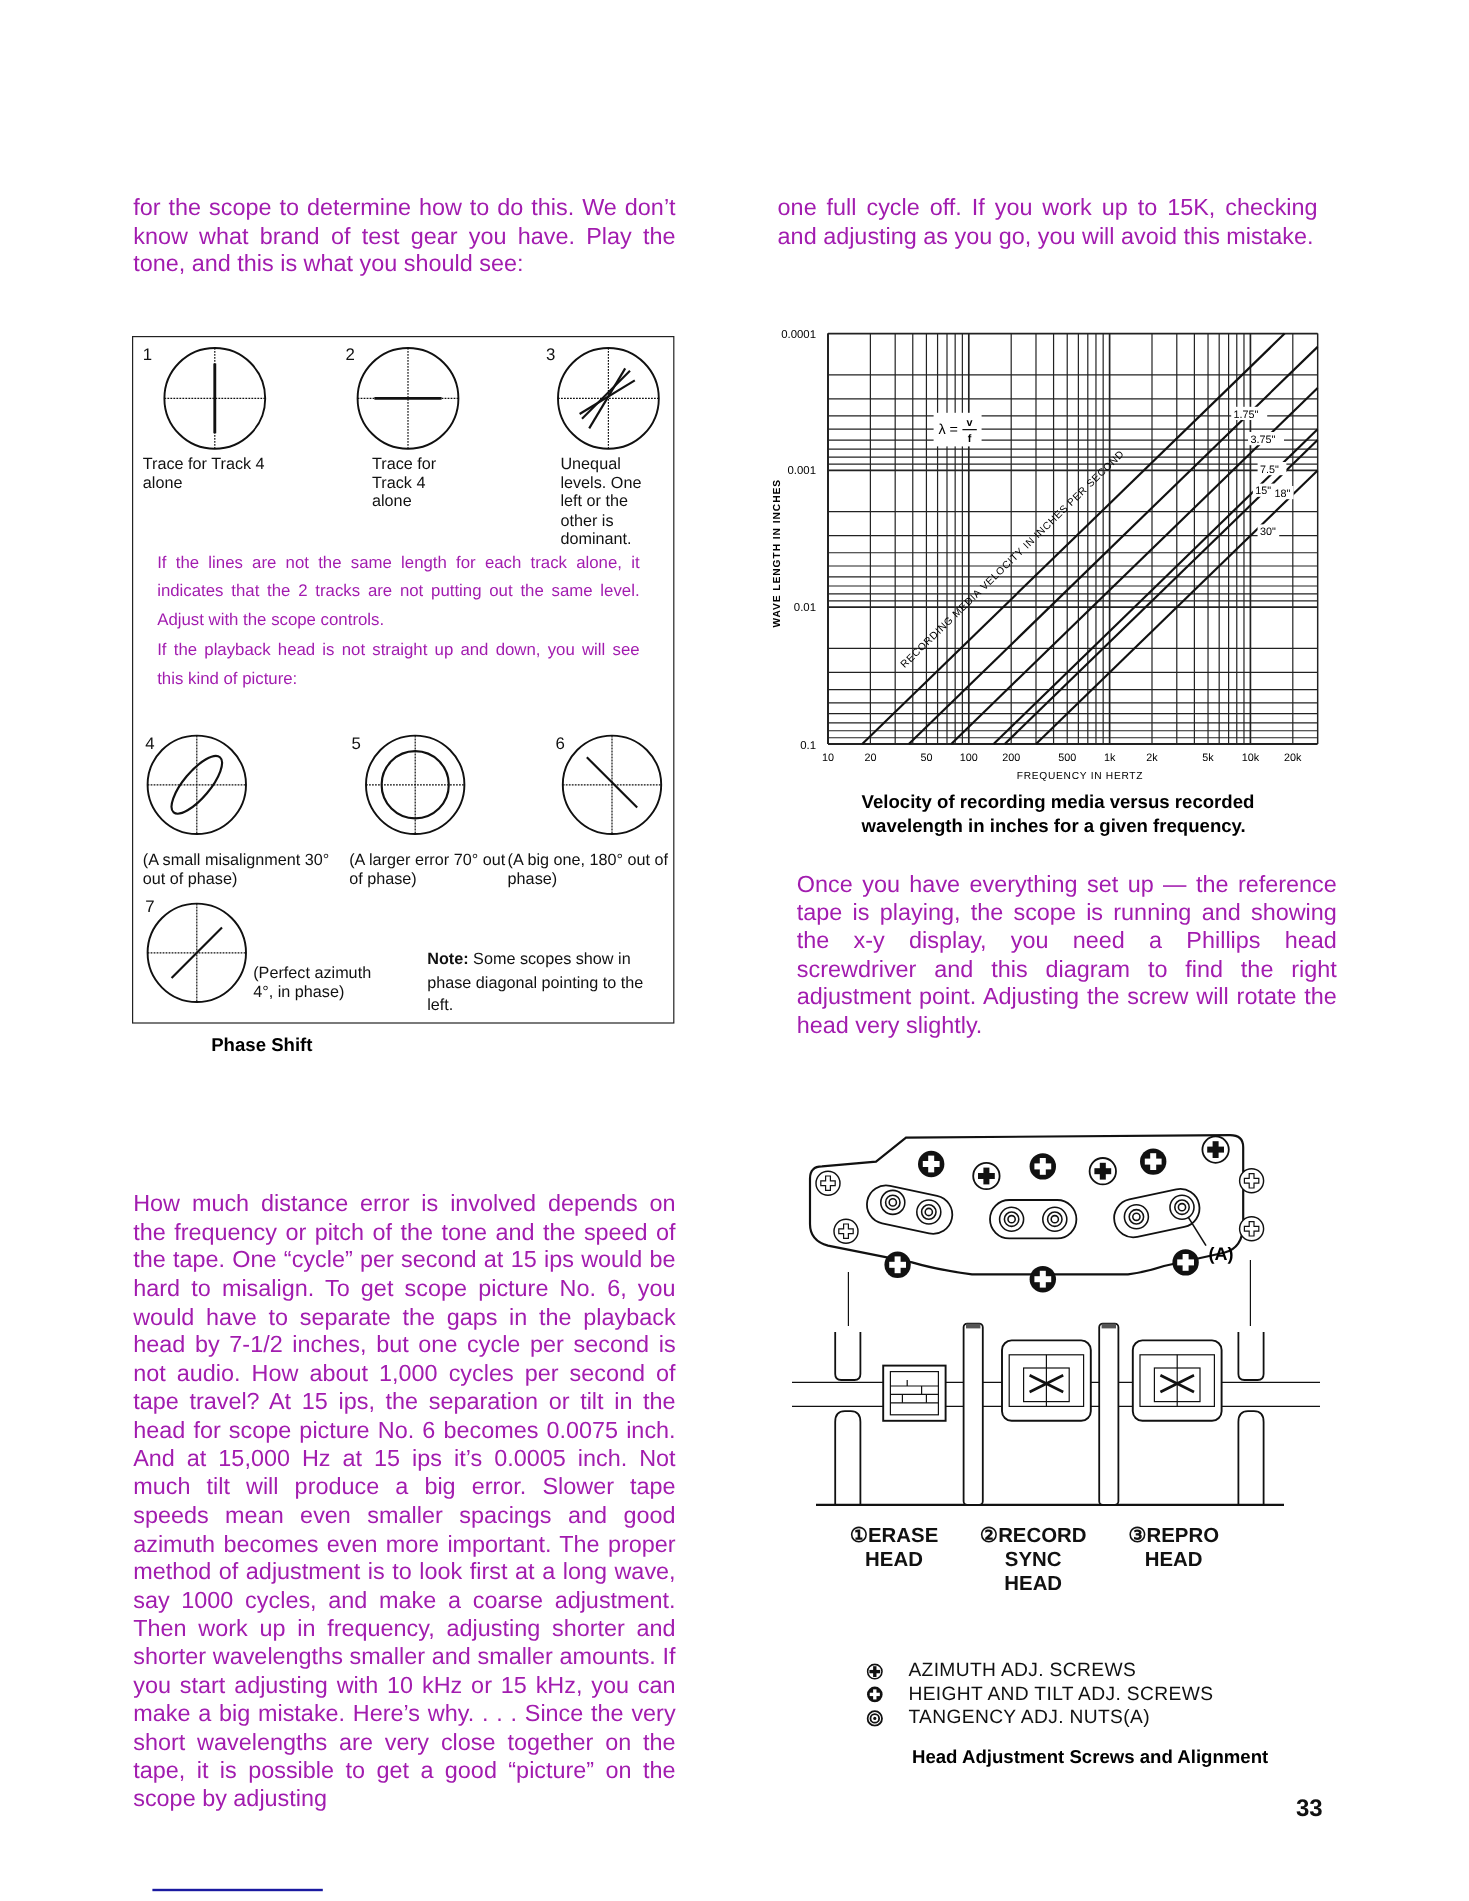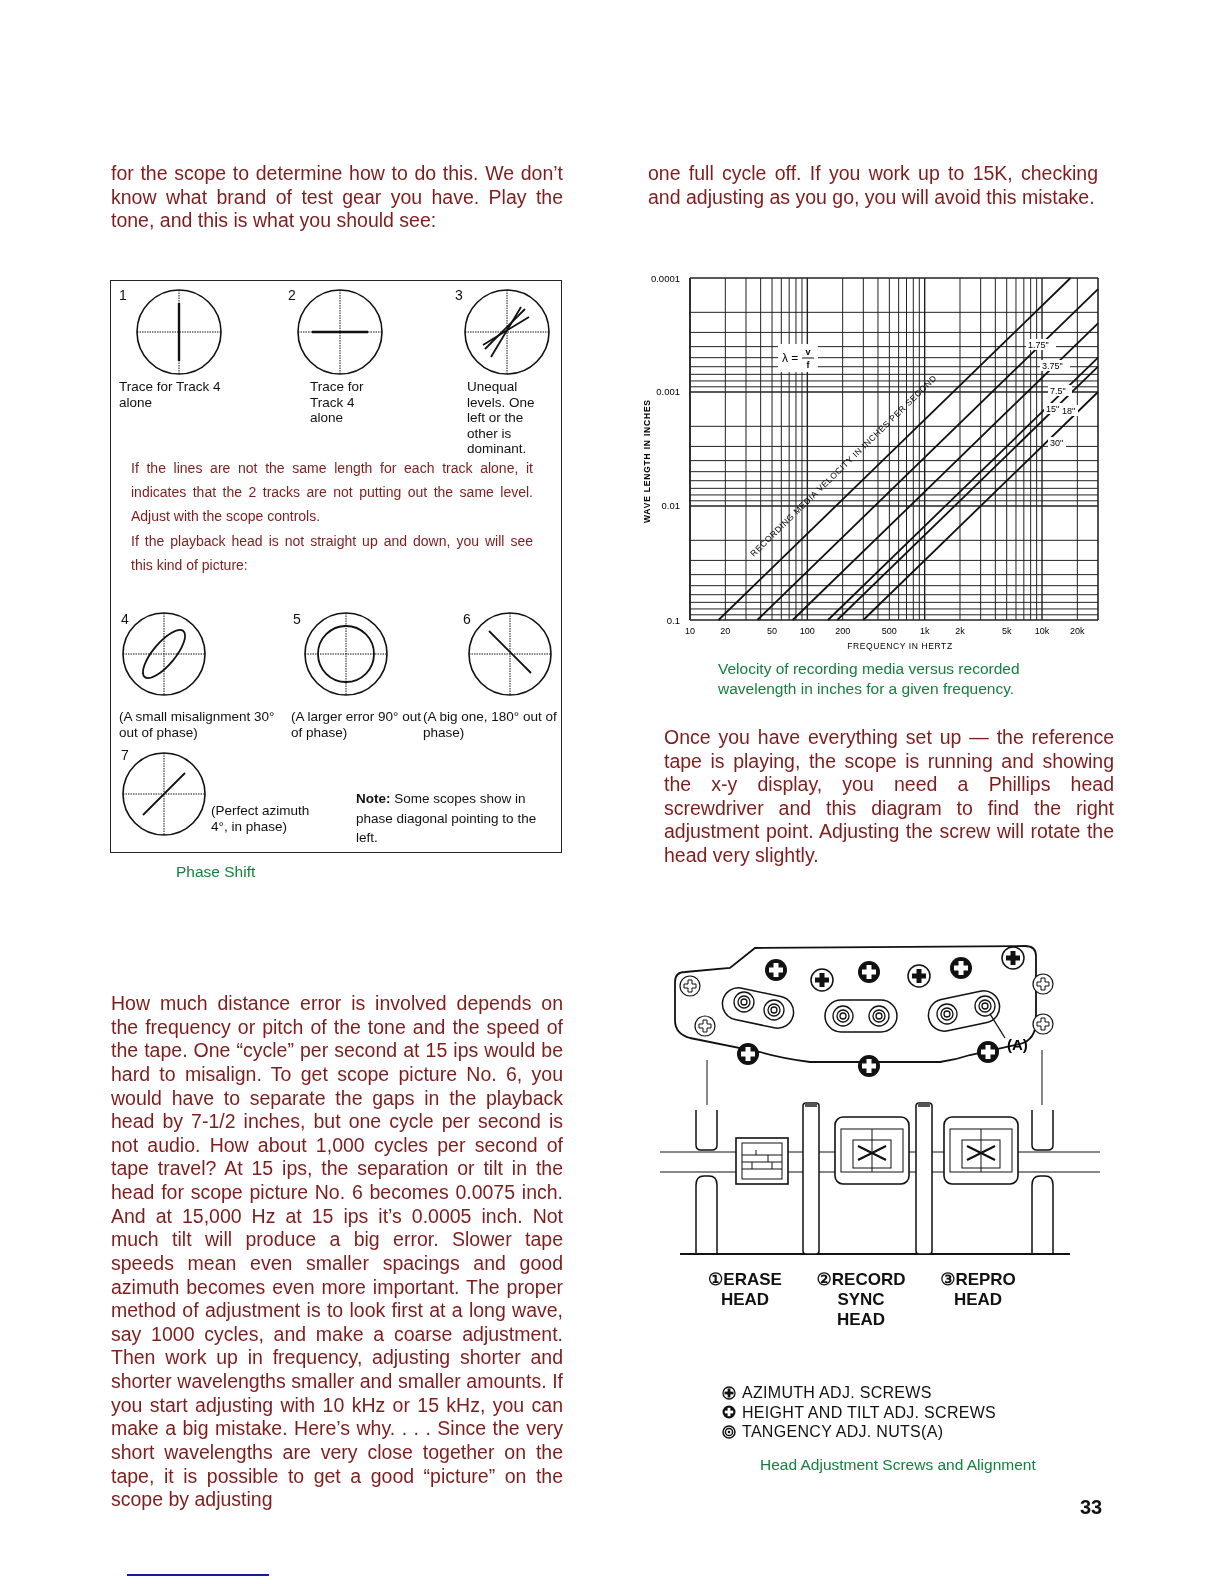--- a/index.html
+++ b/index.html
@@ -1,26 +1,26 @@
 <!DOCTYPE html>
 <html><head>
 <meta charset="utf-8">
 <style>
   html, body { margin:0; padding:0; background:#ffffff; }
   body { width:1224px; height:1584px; position:relative; overflow:hidden; font-family:"Liberation Sans", sans-serif; color:#111; }
   .abs { position:absolute; }
-  .para { font-size:19.5px; line-height:23.6px; text-align:justify; text-align-last:left; color:#7f1d1d; }
+  .para { font-size:19.5px; line-height:23.6px; text-align:justify; text-align-last:left; color:#a21caf; }
   .para p { margin:0; }
-  .caption { font-weight:normal; font-size:15.5px; line-height:20px; color:#15803d; }
+  .caption { font-weight:bold; font-size:15.5px; line-height:20px; color:#000000; }
   .fig-box { border:1.5px solid #222; box-sizing:border-box; }
   .scope-label { font-size:13.5px; line-height:15.5px; }
   .num { font-size:14px; }
   svg text { font-family:"Liberation Sans", sans-serif; }
   .heads-label { font-weight:bold; font-size:17px; line-height:20px; text-align:center; }
-  .legend-line { font-size:16px; line-height:19.5px; letter-spacing:0.3px; display:flex; align-items:center; gap:6px; }
+  .legend-line { font-size:16px; line-height:19.5px; letter-spacing:0.3px; display:flex; align-items:center; gap:21px; }
   .page-num { font-weight:bold; font-size:20px; }
   .footer-rule { background:#1a1aa0; height:2px; }
 </style>
 </head>
 <body>
 
 <div class="abs para" style="left:111px; top:162px; width:452px;">
   <p>for the scope to determine how to do this. We don’t know what brand of test gear you have. Play the tone, and this is what you should see:</p>
 </div>
 
@@ -78,21 +78,21 @@
   </div>
 
   <div class="abs" style="left:180px; top:330px; width:130px;">
     <span class="abs num" style="left:2px; top:0px;">5</span>
     <svg class="abs" style="left:12px; top:0px;" width="86" height="86" viewBox="0 0 86 86">
       <circle cx="43" cy="43" r="41" fill="none" stroke="#111" stroke-width="1.6"></circle>
       <line x1="2" y1="43" x2="84" y2="43" stroke="#111" stroke-width="1" stroke-dasharray="1.5 1"></line>
       <line x1="43" y1="2" x2="43" y2="84" stroke="#111" stroke-width="1" stroke-dasharray="1.5 1"></line>
       <circle cx="43" cy="43" r="28" fill="none" stroke="#111" stroke-width="1.8"></circle>
     </svg>
-    <div class="abs scope-label" style="left:0px; top:98px; width:130px;">(A larger error 90° out of phase)</div>
+    <div class="abs scope-label" style="left:0px; top:98px; width:130px;">(A larger error 70° out of phase)</div>
   </div>
 
   <div class="abs" style="left:312px; top:330px; width:140px;">
     <span class="abs num" style="left:40px; top:0px;">6</span>
     <svg class="abs" style="left:44px; top:0px;" width="86" height="86" viewBox="0 0 86 86">
       <circle cx="43" cy="43" r="41" fill="none" stroke="#111" stroke-width="1.6"></circle>
       <line x1="2" y1="43" x2="84" y2="43" stroke="#111" stroke-width="1" stroke-dasharray="1.5 1"></line>
       <line x1="43" y1="2" x2="43" y2="84" stroke="#111" stroke-width="1" stroke-dasharray="1.5 1"></line>
       <line x1="22" y1="20" x2="64" y2="62" stroke="#111" stroke-width="1.8"></line>
     </svg>

